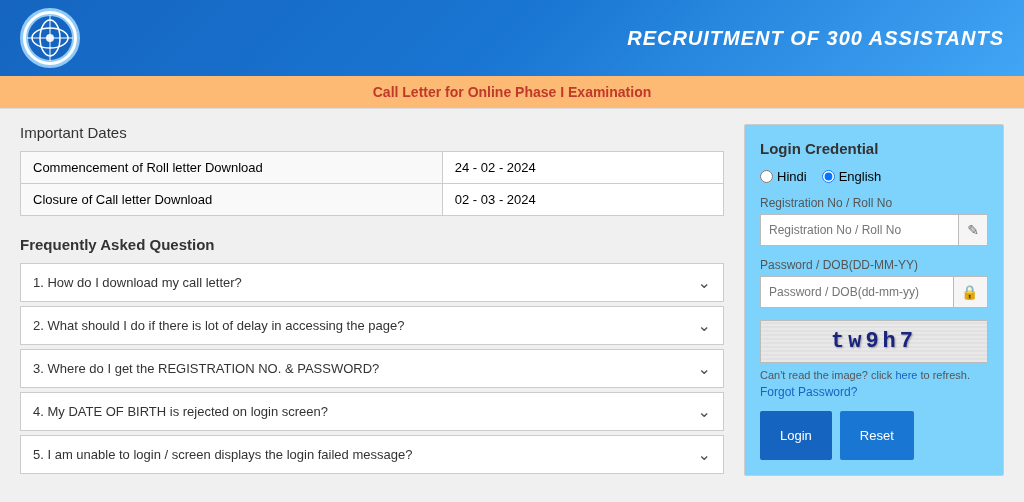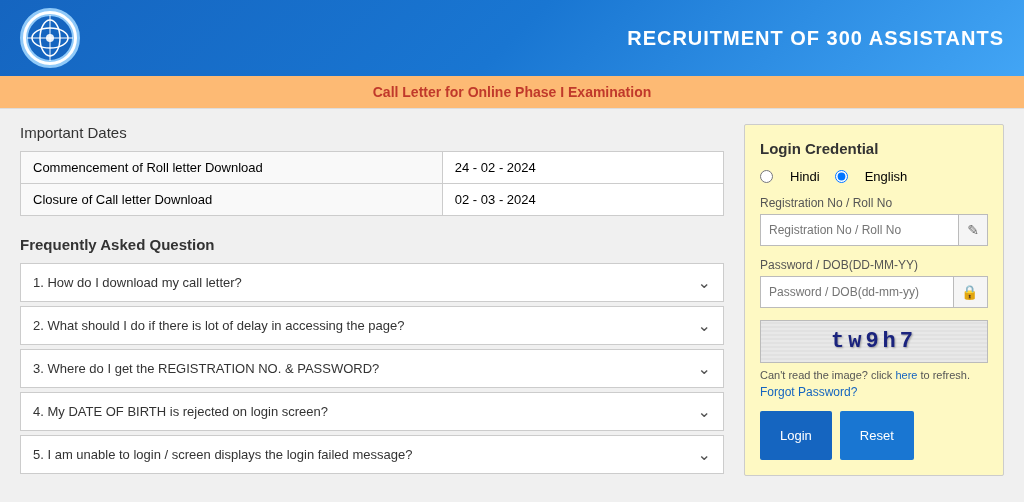--- a/index.html
+++ b/index.html
@@ -29,20 +29,21 @@
       width: 50px;
       height: 50px;
     }
     .header-title {
       color: white;
       font-size: 20px;
       font-weight: bold;
       letter-spacing: 1px;
       margin-left: auto;
       text-align: right;
+      font-style: italic;
     }
 
     
     .sub-header {
       background: #fdba74;
       border-bottom: 1px solid #ddd;
       text-align: center;
       padding: 8px;
       color: #c0392b;
       font-weight: bold;
@@ -116,21 +117,21 @@
     }
     .faq-chevron {
       color: #555;
       font-size: 16px;
       flex-shrink: 0;
     }
 
     
     .right-panel {
       width: 260px;
-      background: #fef9c3;
+      background: #7dd3fc;
       border: 1px solid #ccc;
       padding: 15px;
       border-radius: 2px;
       flex-shrink: 0;
       align-self: flex-start;
     }
 
     .login-title {
       font-size: 15px;
       font-weight: bold;
@@ -140,21 +141,21 @@
 
     .radio-group {
       display: flex;
       gap: 15px;
       margin-bottom: 12px;
       align-items: center;
     }
     .radio-option {
       display: flex;
       align-items: center;
-      gap: 17px;
+      gap: 4px;
       cursor: pointer;
       font-size: 13px;
       justify-content: center;
     }
     .radio-option input[type="radio"] {
       margin: 0;
     }
 
     .field-label {
       font-size: 12px;

